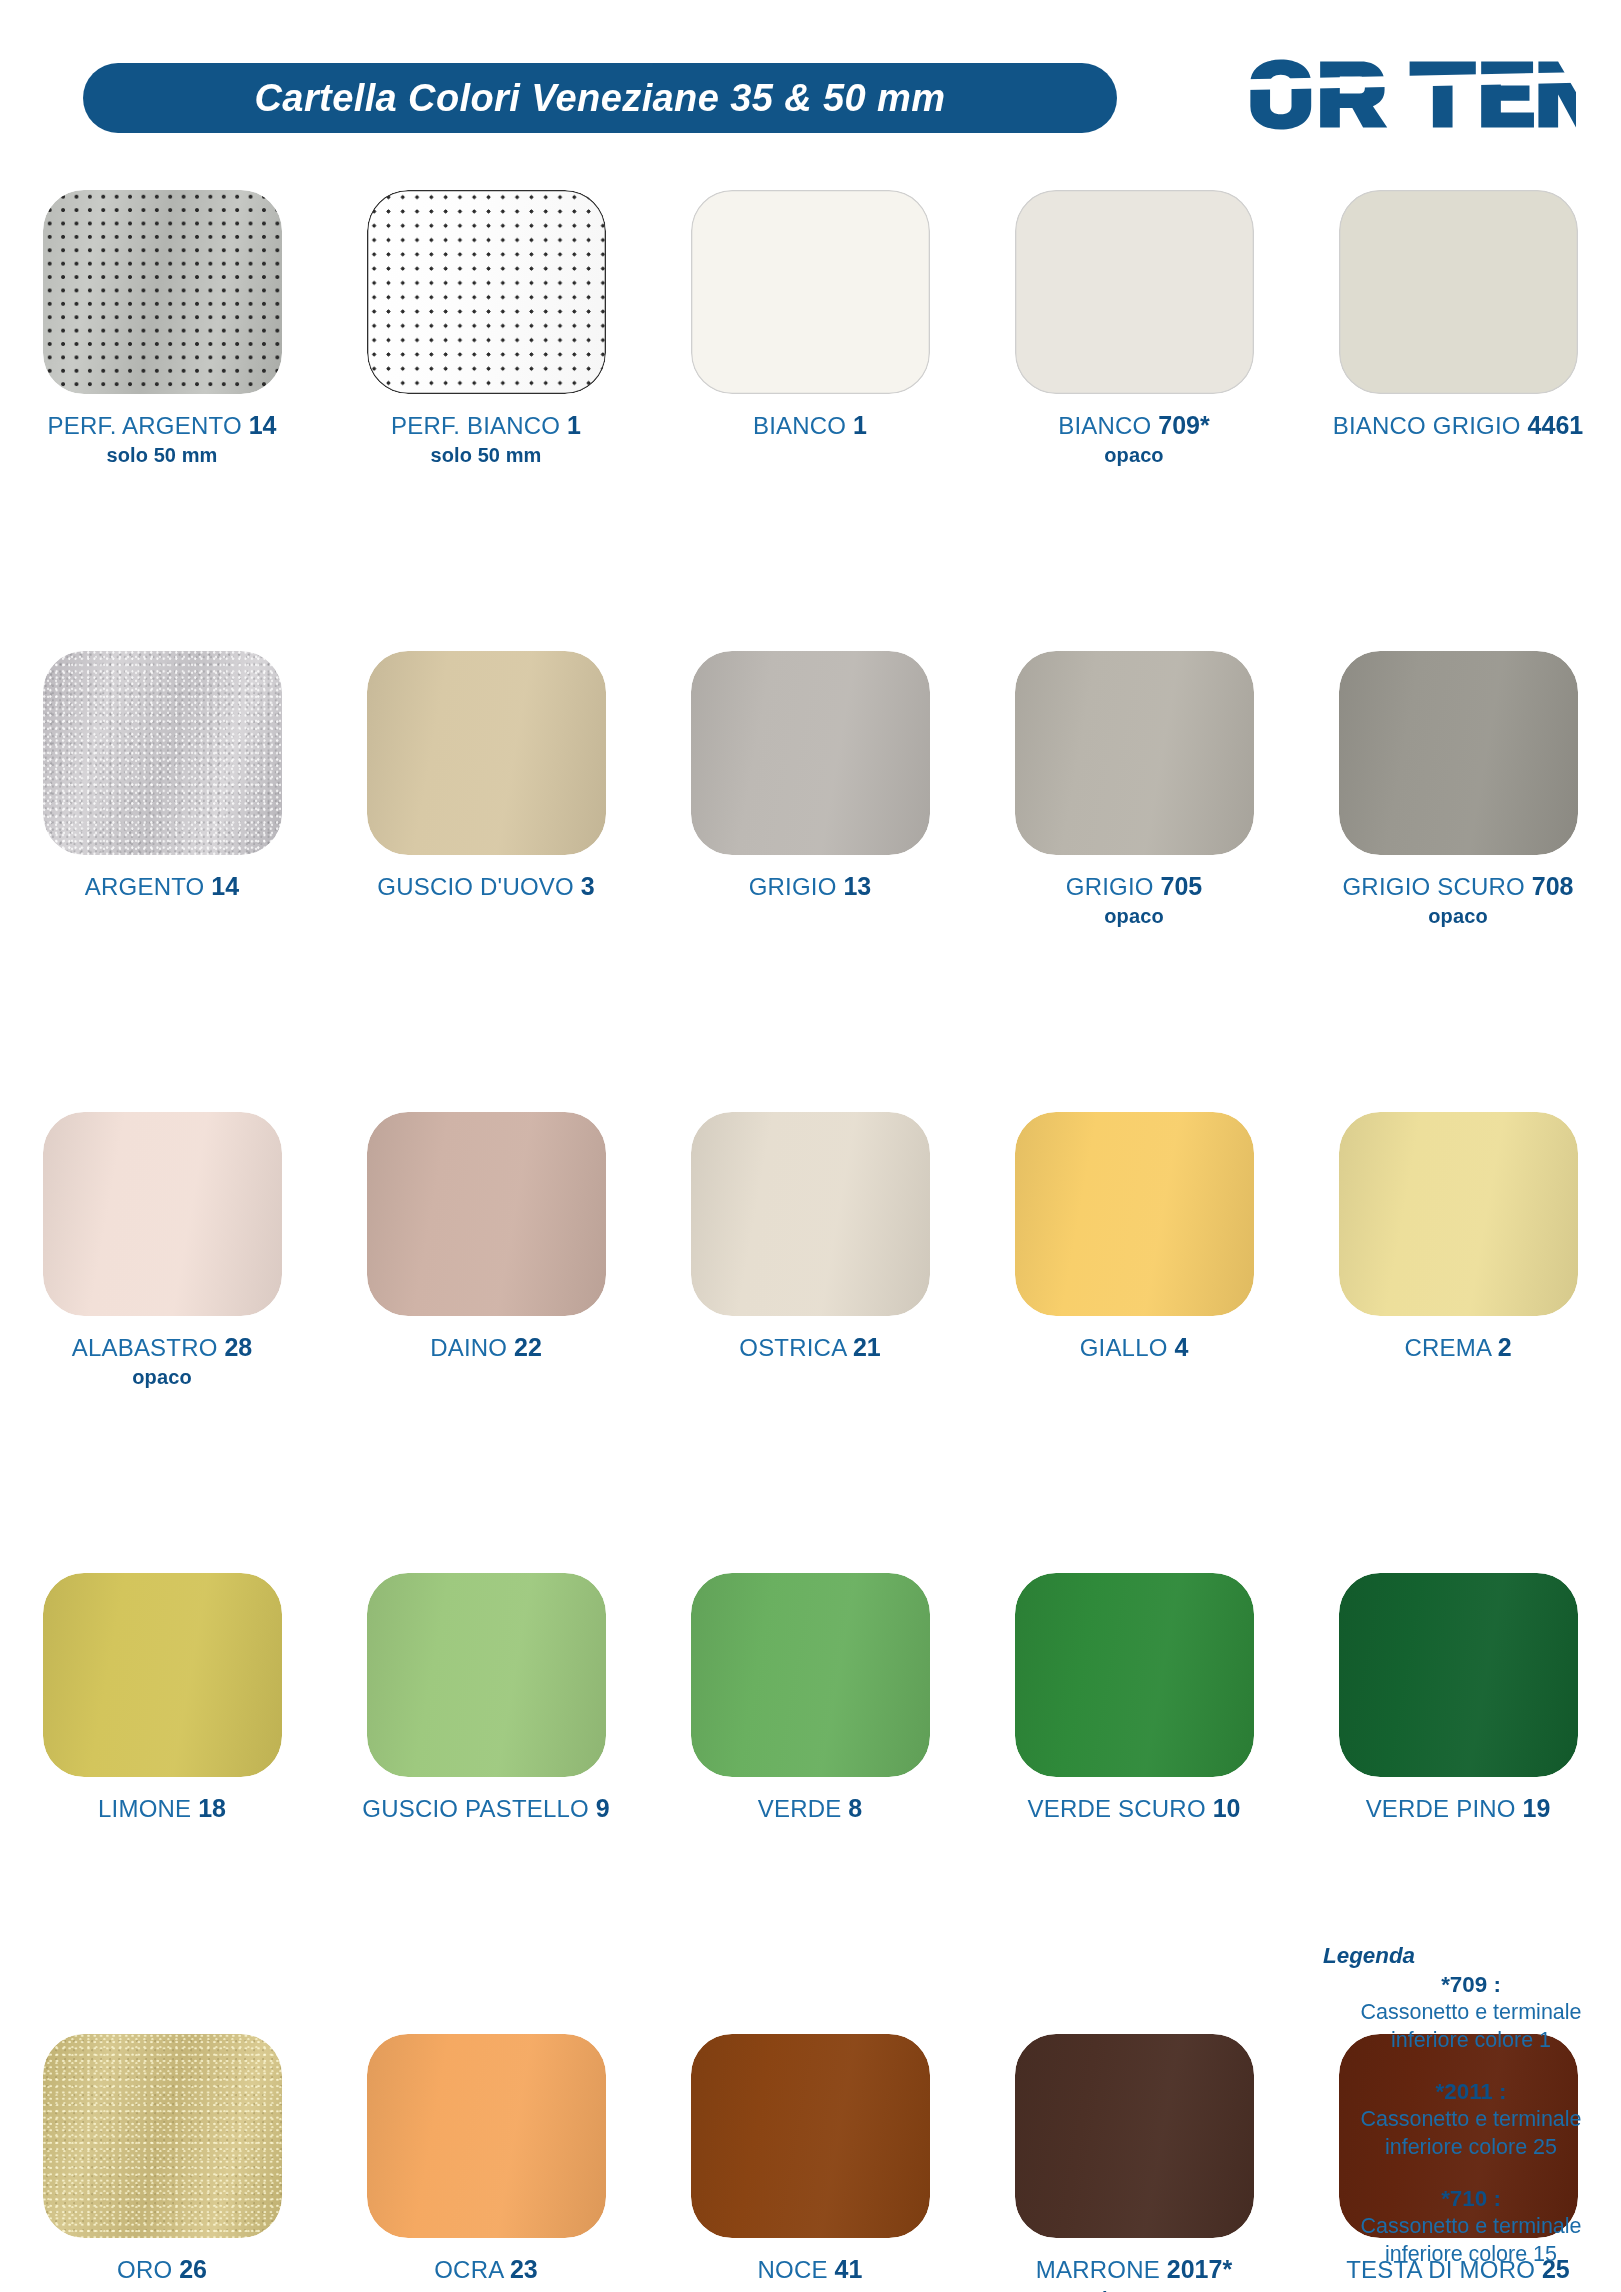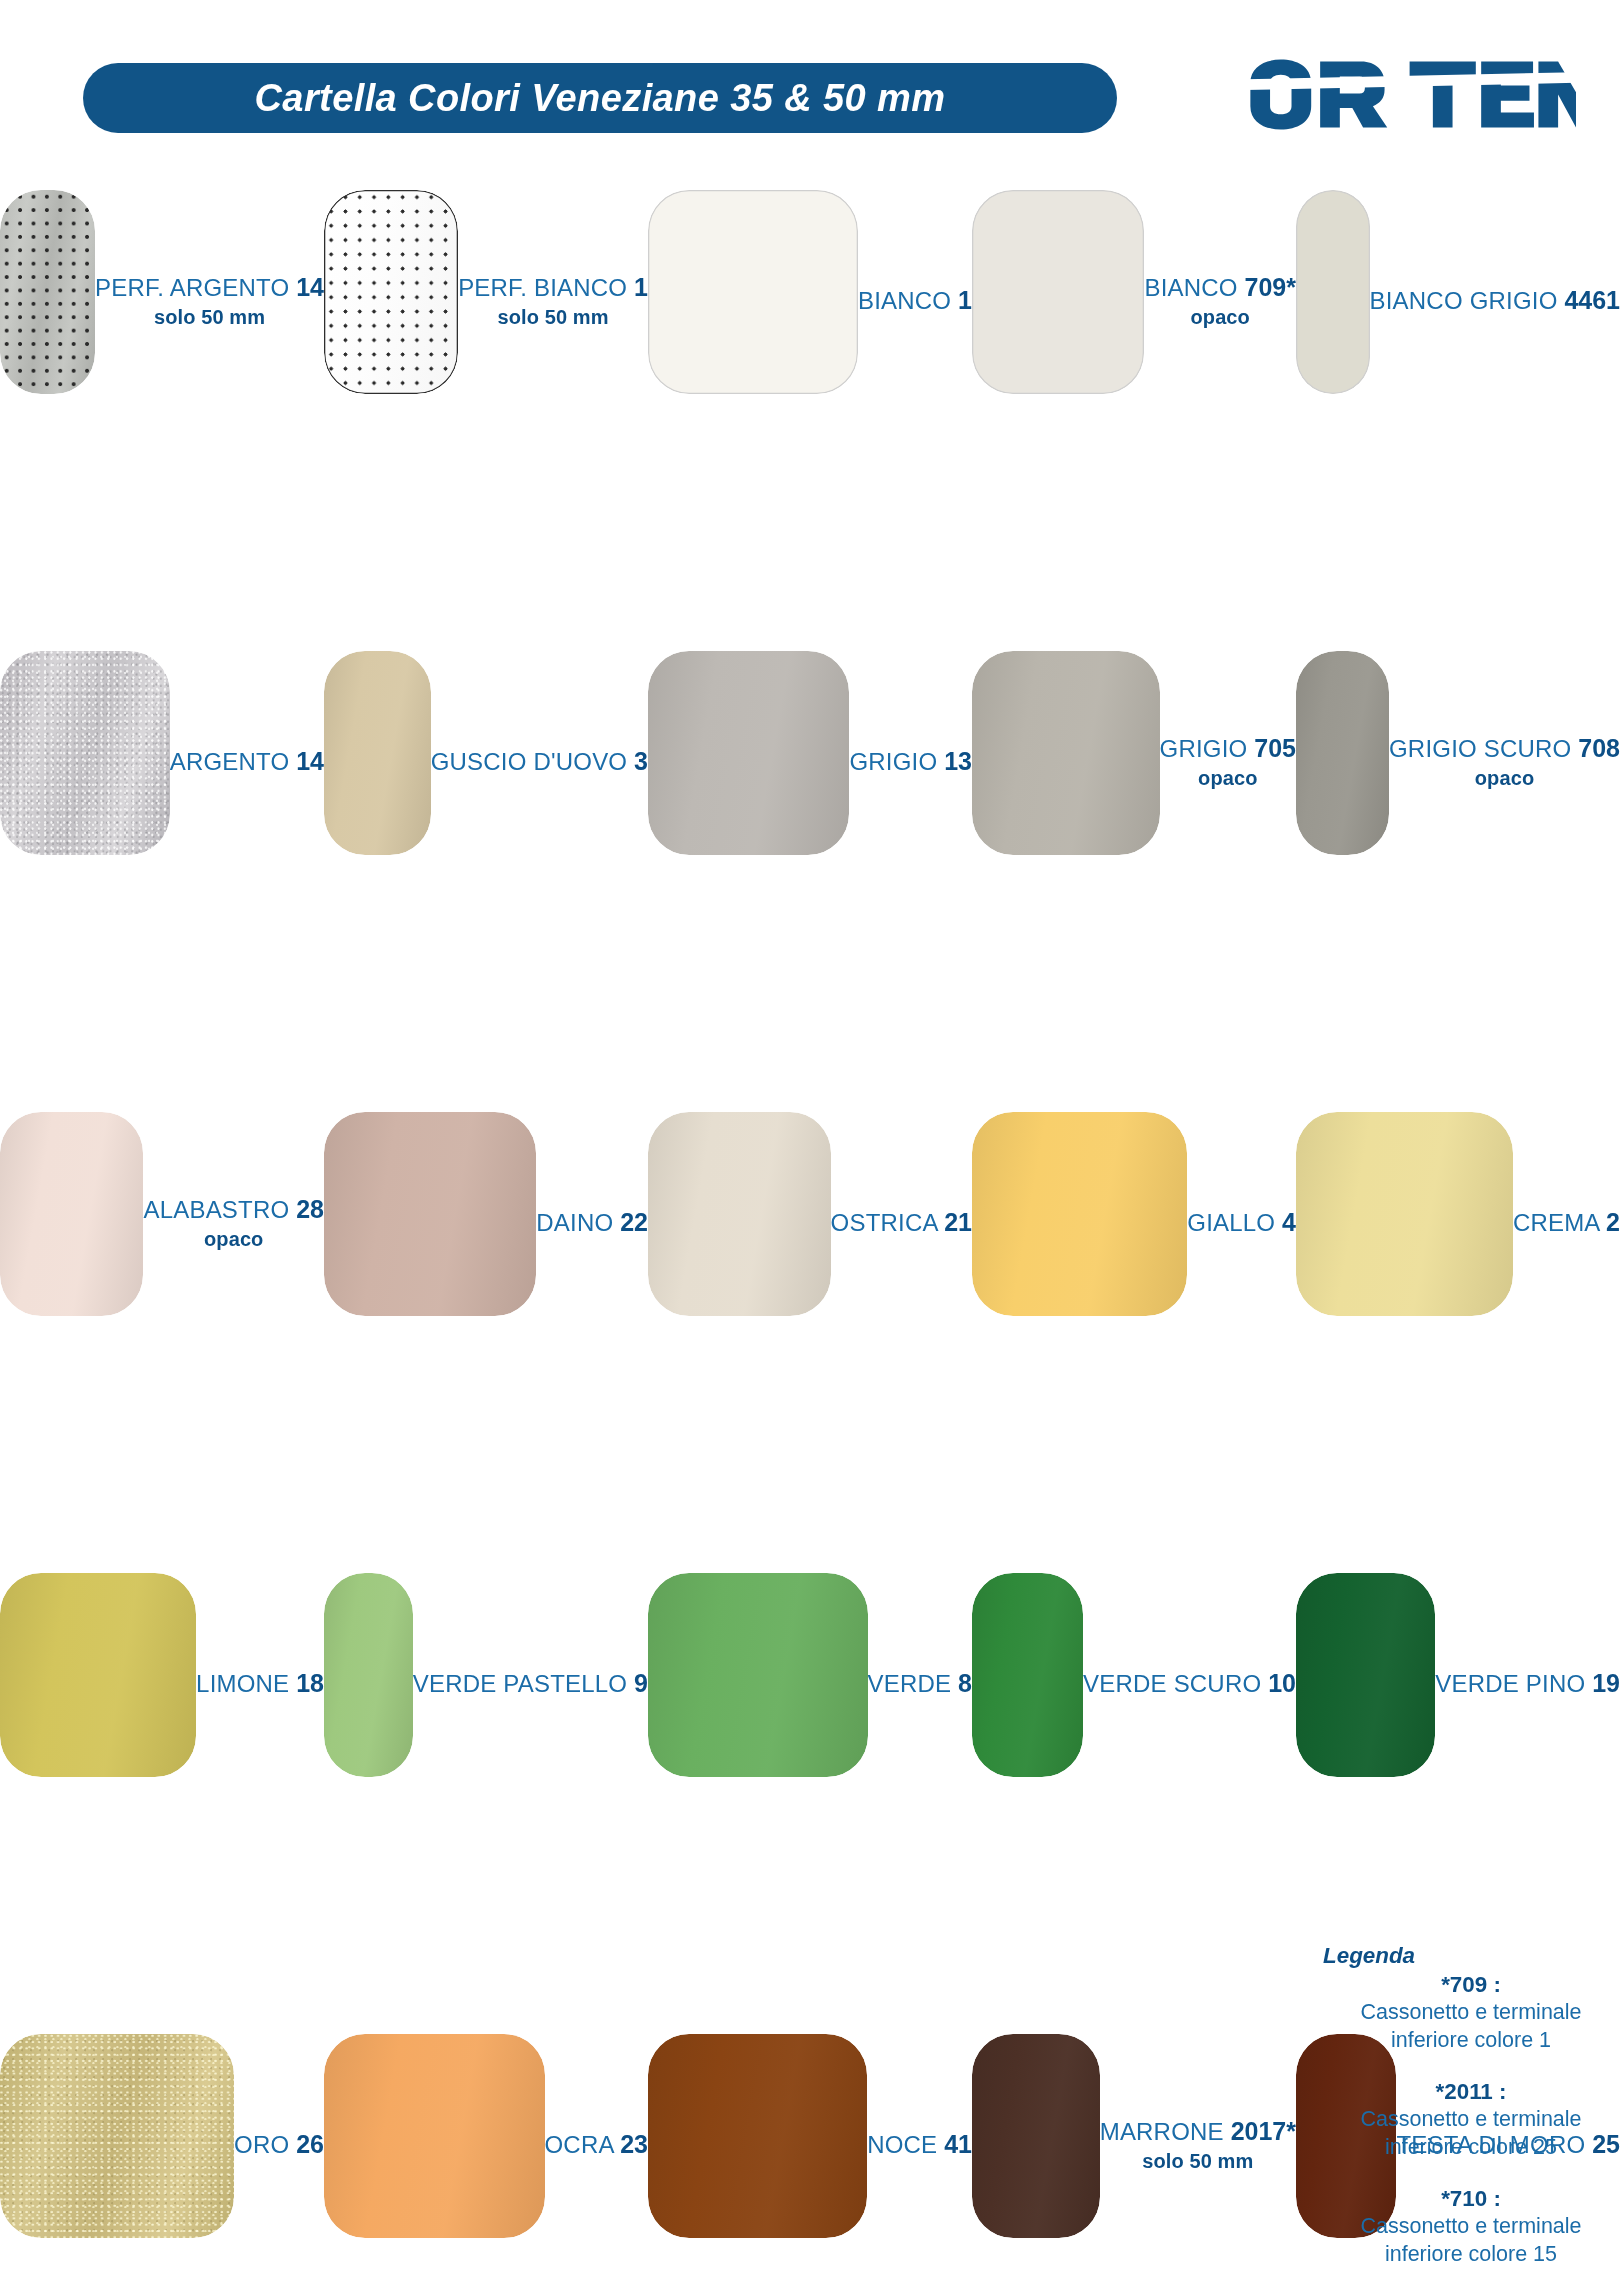--- a/index.html
+++ b/index.html
@@ -71,21 +71,21 @@
   .row {
     display: flex;
     width: 1621px;
     height: 461px;
     align-items: flex-start;
   }
 
   .cell {
     width: 324px;
     display: flex;
-    flex-direction: row;
+    flex-direction: column;
     align-items: center;
   }
 
   .swatch {
     width: 239px;
     height: 204px;
     border-radius: 41px;
     position: relative;
     overflow: hidden;
   }
@@ -398,21 +398,21 @@
         <div class="label">
           <span class="name">LIMONE </span>
           <span class="code">18</span>
         </div>
       </div>
       <div class="cell">
         <div class="swatch">
           <div class="swatch-inner tex-shaded" style="--c:#9ec97f"></div>
         </div>
         <div class="label">
-          <span class="name">VERDE PASTELLO </span>
+          <span class="name">GUSCIO PASTELLO </span>
           <span class="code">9</span>
         </div>
       </div>
       <div class="cell">
         <div class="swatch">
           <div class="swatch-inner tex-shaded" style="--c:#6ab060"></div>
         </div>
         <div class="label">
           <span class="name">VERDE </span>
           <span class="code">8</span>

